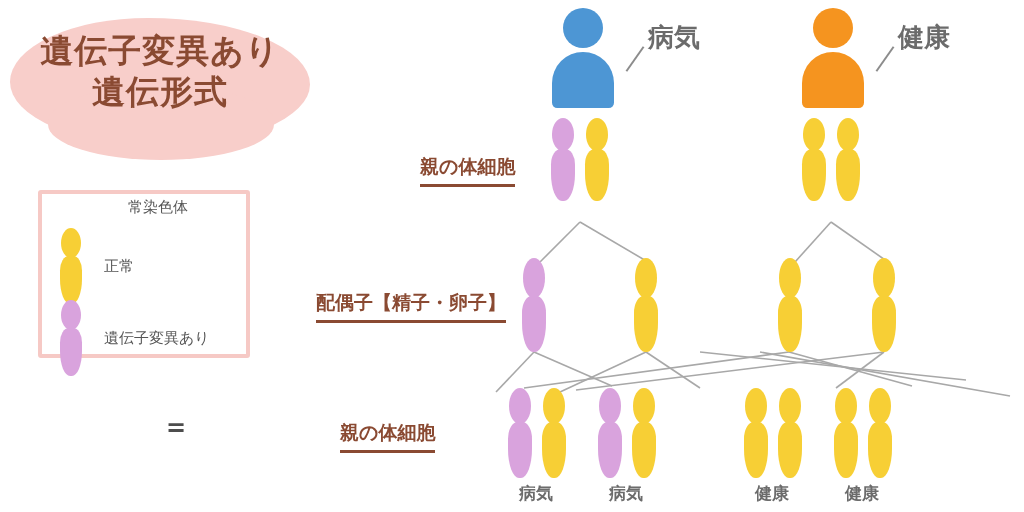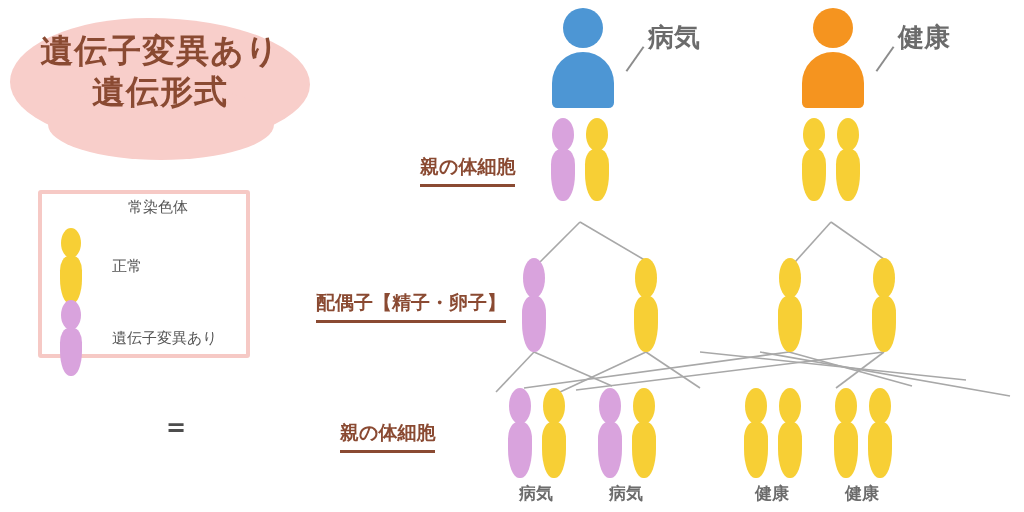--- a/index.html
+++ b/index.html
@@ -40,21 +40,21 @@
     background:#ffffff;
     border:4px solid #f6c9c5;
     border-radius:3px;
   }
   .legend-title{
     position:absolute; left:38px; top:198px; width:240px;
     text-align:center; font-size:15px; color:#555555;
     font-weight:normal;
   }
   .legend-row{ position:absolute; display:flex; align-items:center; }
-  .legend-row .lbl{ font-size:15px; color:#555555; margin-left:30px; }
+  .legend-row .lbl{ font-size:15px; color:#555555; margin-left:22px; }
 
   .prob-line1{
     position:absolute; left:0px; top:386px; width:352px; text-align:center;
     font-size:25px; color:#4d4d4d; font-weight:bold; letter-spacing:0px;
   }
   .prob-eq{
     position:absolute; left:0px; top:414px; width:352px; text-align:center;
     font-size:24px; color:#4d4d4d; font-weight:bold;
   }
   .prob-val{

